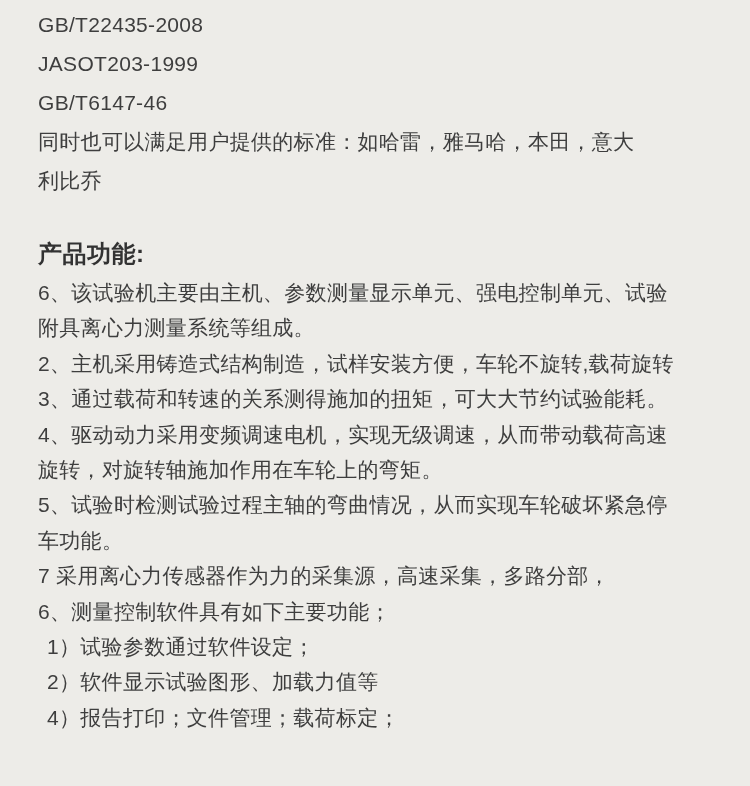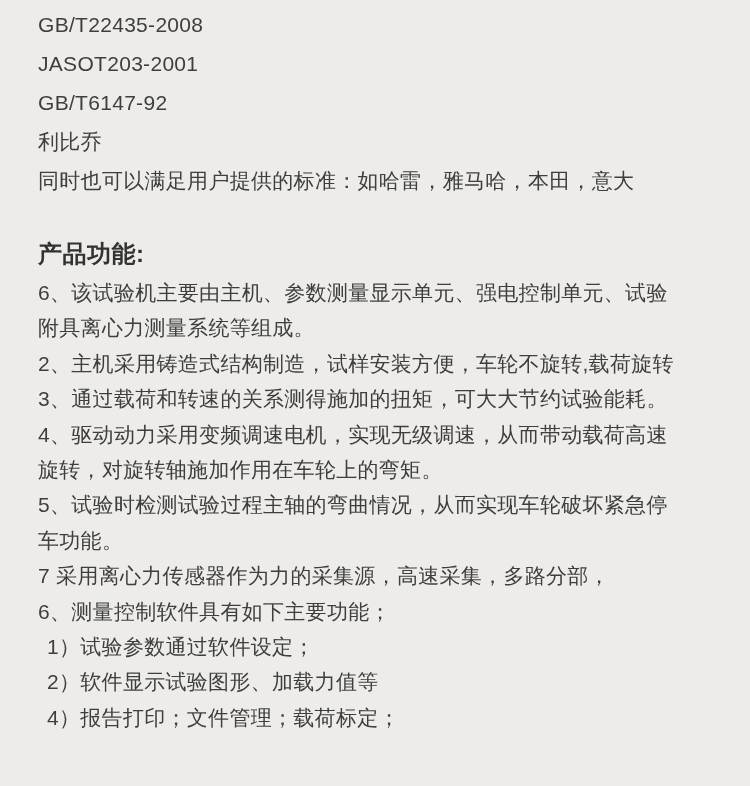--- a/index.html
+++ b/index.html
@@ -48,24 +48,24 @@
     padding-left: 9px;
   }
 </style>
 </head>
 <body>
 
 <div class="doc">
 
   <div class="std-block">
     <div class="std-line">GB/T22435-2008</div>
-    <div class="std-line">JASOT203-2001</div>
-    <div class="std-line">GB/T6147-92</div>
+    <div class="std-line">JASOT203-1999</div>
+    <div class="std-line">GB/T6147-46</div>
+    <div class="std-line">同时也可以满足用户提供的标准：如哈雷，雅马哈，本田，意大</div>
     <div class="std-line">利比乔</div>
-    <div class="std-line">同时也可以满足用户提供的标准：如哈雷，雅马哈，本田，意大</div>
   </div>
 
   <div class="features-heading">产品功能:</div>
 
   <div class="features-block">
     <div class="feature-line">6、该试验机主要由主机、参数测量显示单元、强电控制单元、试验</div>
     <div class="feature-line">附具离心力测量系统等组成。</div>
     <div class="feature-line">2、主机采用铸造式结构制造，试样安装方便，车轮不旋转,载荷旋转</div>
     <div class="feature-line">3、通过载荷和转速的关系测得施加的扭矩，可大大节约试验能耗。</div>
     <div class="feature-line">4、驱动动力采用变频调速电机，实现无级调速，从而带动载荷高速</div>

